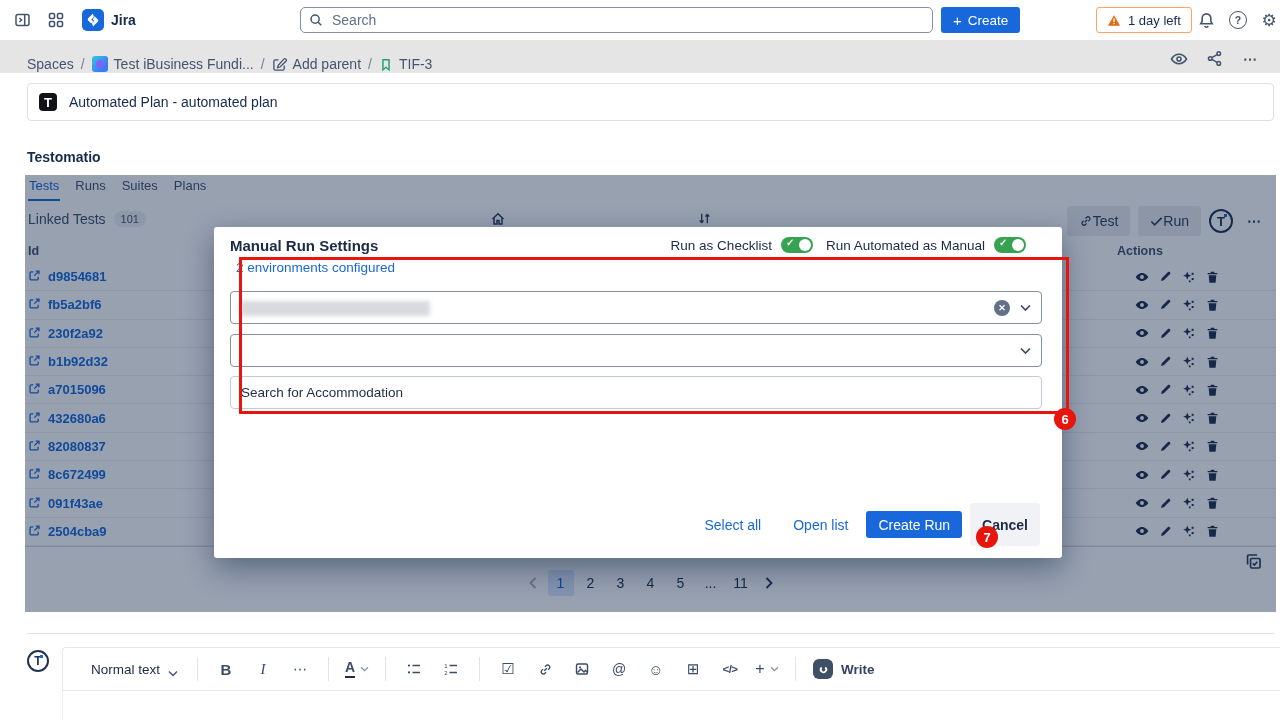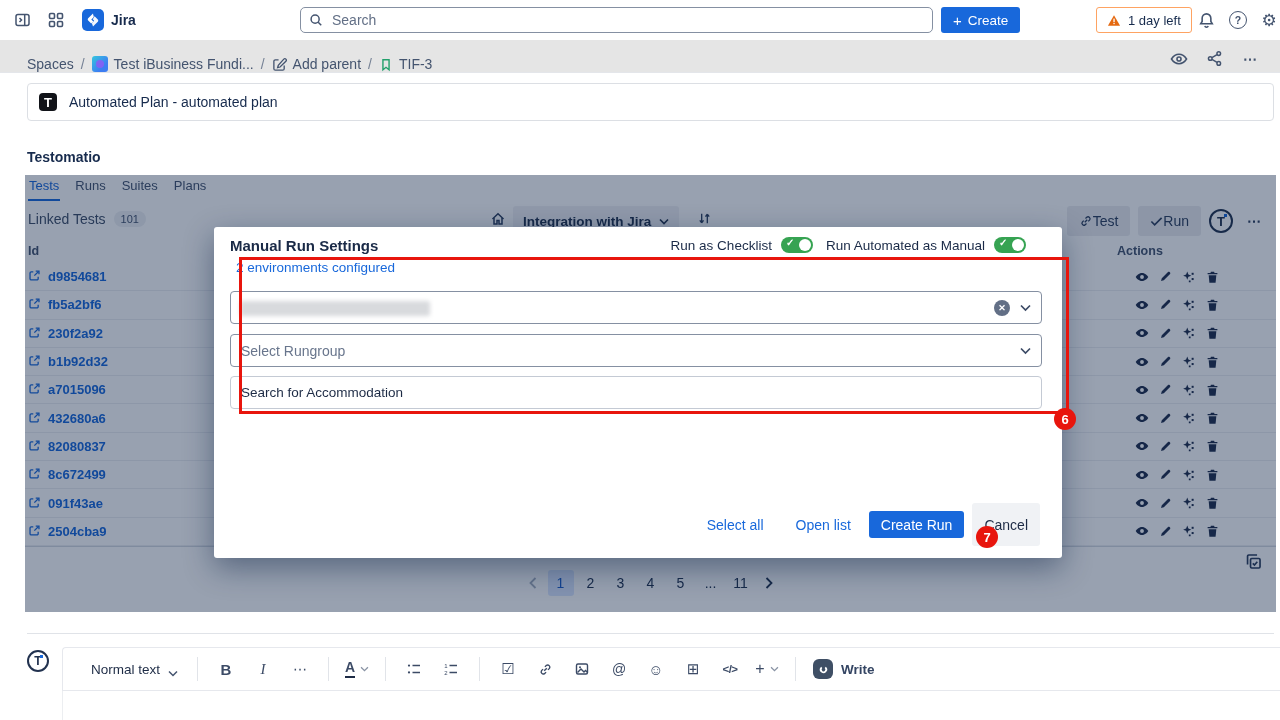--- a/index.html
+++ b/index.html
@@ -100,21 +100,21 @@
   .minput input::placeholder{color:#68758c}
   .blurpill{position:absolute;left:9px;top:9px;width:190px;height:15px;background:#d8dadd;border-radius:2px;filter:blur(2px)}
   .clearic{position:absolute;right:31px;top:8px;width:16px;height:16px;border-radius:50%;background:#626f86;color:#fff;
            font-size:9px;font-weight:700;display:flex;align-items:center;justify-content:center;cursor:pointer}
   .chev{position:absolute;right:10px;top:12px;cursor:pointer}
   .mfoot{position:absolute;right:22px;top:284px;height:27px;display:flex;align-items:center;gap:18px}
   .mlink{color:#1868db;font-size:14px;font-weight:500;cursor:pointer}
   .bprimary{height:27px;padding:0 12px;background:#1868db;border:none;border-radius:3px;color:#fff;font-size:14px;
             font-weight:400;cursor:pointer;font-family:"Liberation Sans",sans-serif}
   .bneutral{height:43px;padding:0 12px;background:#f0f2f5;border:none;border-radius:3px;color:#1d2b45;font-size:14px;
-            font-weight:400;cursor:pointer;font-family:"Liberation Sans",sans-serif}
+            font-weight:700;cursor:pointer;font-family:"Liberation Sans",sans-serif}
 
   
   .redrect{left:239px;top:257px;width:830px;height:157px;border:3px solid #e8150d;box-sizing:border-box;z-index:30;pointer-events:none}
   .nbadge{width:22px;height:22px;border-radius:50%;background:#e8150d;color:#fff;font-size:13px;font-weight:700;
           display:flex;align-items:center;justify-content:center;z-index:31}
 
   
   .bdivider{left:27px;top:633px;width:1247px;border-top:1px solid #e0e3e8}
   .edlogo{left:27px;top:650px}
   .toolbar{left:62px;top:647px;width:1218px;height:44px;border:1px solid #e6e8ed;border-right:none;border-radius:4px 0 0 0;
@@ -273,26 +273,20 @@
         <span class="cntbadge">101</span>
       </span>
       <span class="homeic">
         <svg width="16" height="16" viewBox="0 0 16 16">
             <g fill="none" stroke="#2c3e5d" stroke-width="1.5">
               <path d="M2.5 8 8 2.8 13.5 8"></path>
               <path d="M4 7v6h3V9.5h2V13h3V7"></path>
             </g>
           </svg>
       </span>
-      <span class="integr">
-        <span>Integration with Jira</span>
-        <svg width="10" height="7" viewBox="0 0 10 7">
-            <path d="M1 1.5 5 5.5 9 1.5" fill="none" stroke="#22324f" stroke-width="1.6"></path>
-          </svg>
-      </span>
       <span class="sortic">
         <svg width="15" height="15" viewBox="0 0 16 16">
             <g fill="none" stroke="#2c3e5d" stroke-width="1.4">
               <path d="M5 3v9.5M5 12.5 3 10M5 12.5 7 10"></path>
               <path d="M11 13V3.5M11 3.5 9 6M11 3.5l2 2.5"></path>
             </g>
           </svg>
       </span>
       <span class="wbtns">
         <span class="wbtn">
@@ -816,21 +810,20 @@
       <span class="blurpill"></span>
       <span class="clearic">✕</span>
       <span class="chev">
         <svg width="11" height="8" viewBox="0 0 11 8">
             <path d="M1 1.5 5.5 6 10 1.5" fill="none" stroke="#3c4b66" stroke-width="1.7"></path>
           </svg>
       </span>
     </div>
 
     <div class="minput" style="top:107px">
-      <input placeholder="Select Rungroup" style="">
       <span class="chev">
         <svg width="11" height="8" viewBox="0 0 11 8">
             <path d="M1 1.5 5.5 6 10 1.5" fill="none" stroke="#3c4b66" stroke-width="1.7"></path>
           </svg>
       </span>
     </div>
 
     <div class="minput" style="top:149px;border-color:#c4cad4">
       <input style="font-size: 13.5px;" value="Search for Accommodation">
     </div>

